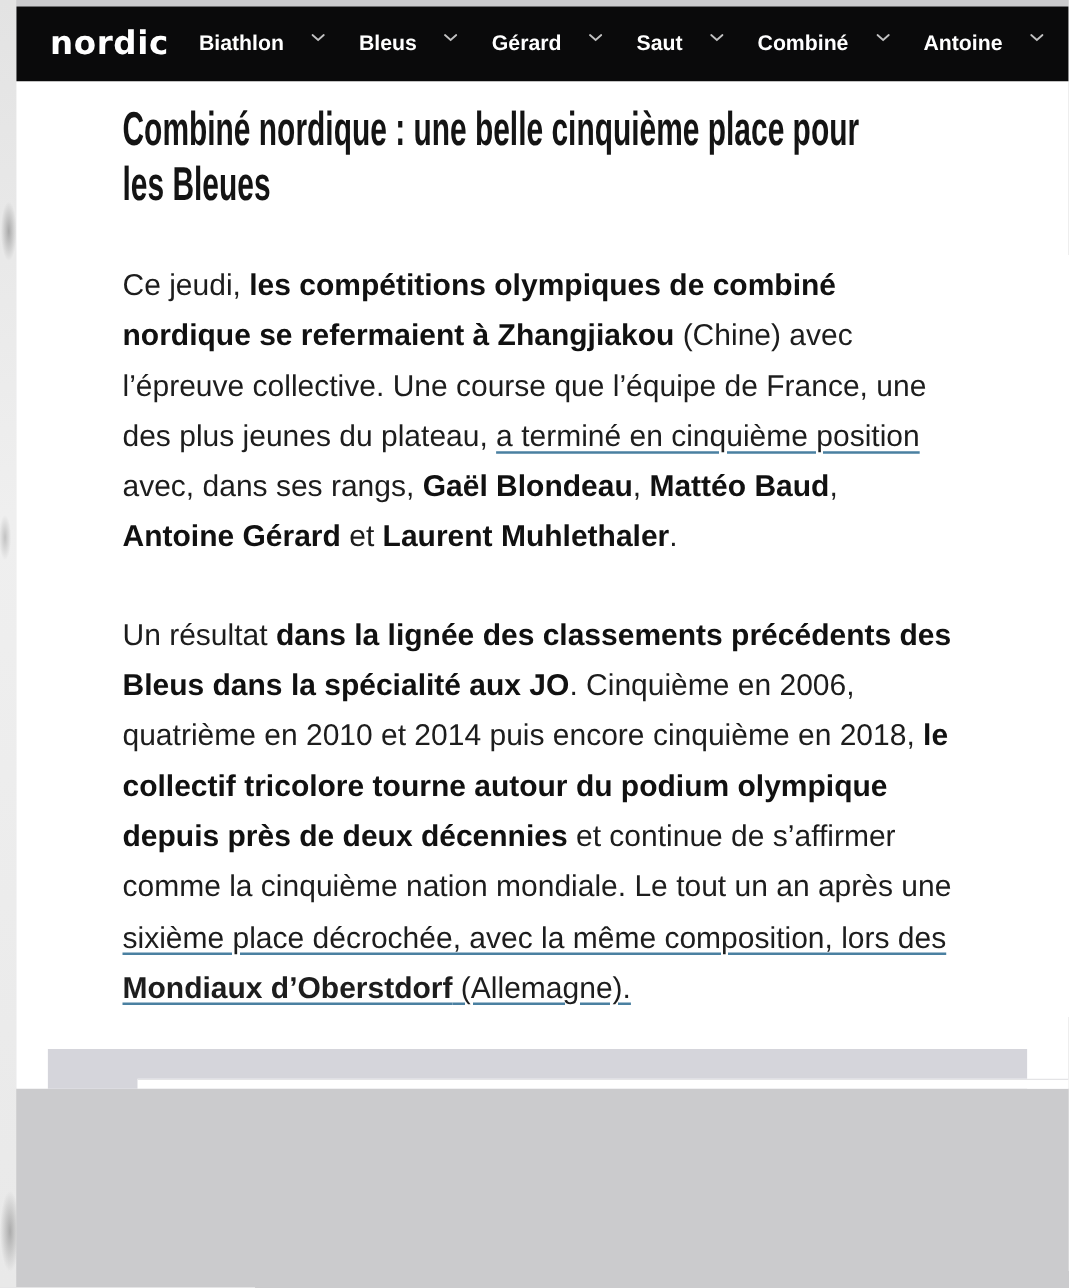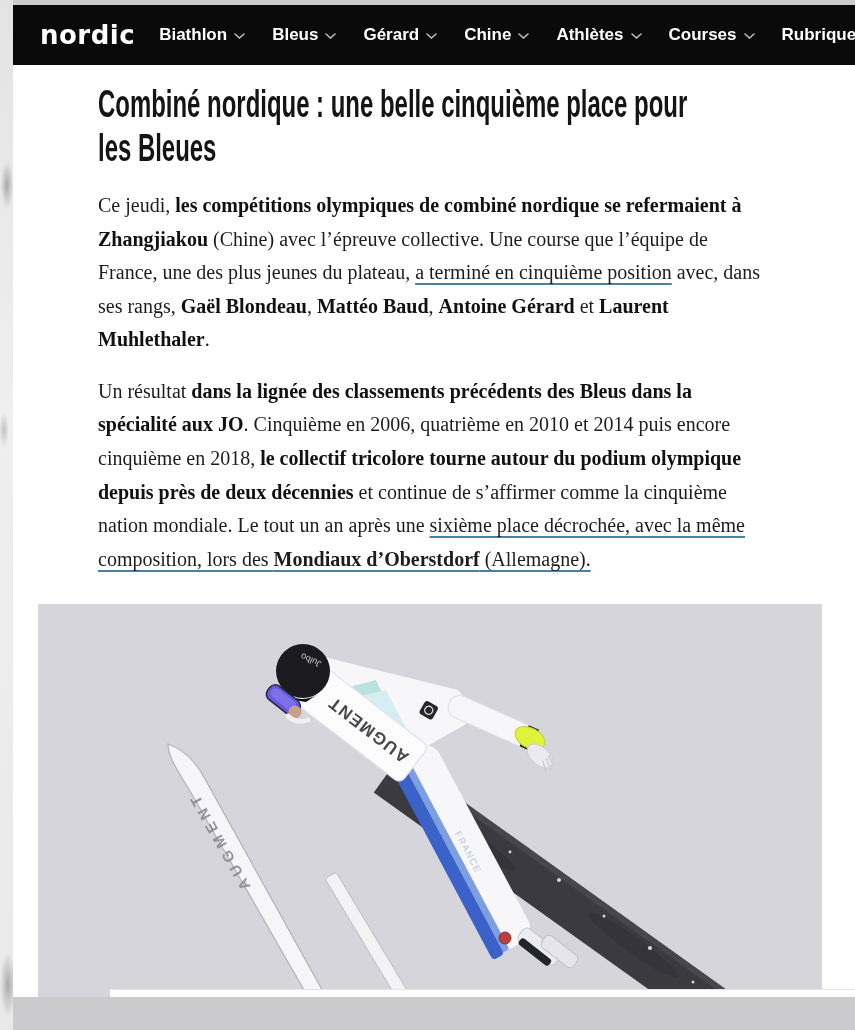--- a/index.html
+++ b/index.html
@@ -12,51 +12,51 @@
   
   .bg-left {
     position:absolute; left:0; top:0; width:13px; height:1030px;
     background:
       radial-gradient(ellipse 9px 34px at 7px 185px, #a9a9a9 0%, rgba(170,170,170,0) 70%),
       radial-gradient(ellipse 7px 26px at 4px 430px, #c2c2c2 0%, rgba(190,190,190,0) 70%),
       radial-gradient(ellipse 11px 45px at 8px 985px, #ababab 0%, rgba(170,170,170,0) 72%),
       linear-gradient(#e3e3e3, #efefef 40%, #e9e9e9);
   }
   .page {
-    position:absolute; left:13px; top:5px; width:842px; height:992px;
+    position:absolute; left:13px; top:5px; width:842px; height:866px;
     background:#ffffff; overflow:hidden;
   }
   
   .nav {
     height:60px; background:#0a0a0b; display:flex; align-items:center;
     padding-left:27px; overflow:hidden; white-space:nowrap;
   }
   .logo {
     color:#fff; font-family:"DejaVu Sans", sans-serif; font-weight:800;
     font-size:26px; letter-spacing:.5px; margin-right:24px; cursor:pointer;
   }
   .menu { display:flex; gap:27px; align-items:center; }
   .menu-item {
     color:#fff; font-size:17px; font-weight:600; text-decoration:none;
-    display:flex; align-items:center; gap:7px; cursor:pointer; flex:none;
+    display:flex; gap:22px; cursor:pointer; flex:none;
   }
   .chev { opacity:.75; margin-top:2px; }
   
   .content { padding:0 93px 0 85px; }
   h1.title {
     margin-top:17px; color:#141414;
     font-family:"Liberation Sans", sans-serif; font-weight:900;
     font-size:38px; line-height:1.17;
     transform:scaleX(.63); transform-origin:left top;
     letter-spacing:0;
   }
   h1.title span { white-space:nowrap; display:block; }
   p.para {
-    font-family:Liberation Serif, serif; color:#1d1d1d;
-    font-size:20px; line-height:1.68; margin-top:18px; max-width:664px;
+    font-family:Liberation Sans, sans-serif; color:#1d1d1d;
+    font-size:24px; line-height:1.68; margin-top:38px; max-width:664px;
   }
   p.para .b { font-weight:700; color:#111; }
   p.para a.lnk {
     color:inherit; cursor:pointer;
     text-decoration:underline; text-decoration-color:#4a80a1;
     text-decoration-thickness:1.5px; text-underline-offset:4px;
   }
   
   figure.photo {
     margin:28px 0 0 -60px; width:784px; height:497px;
@@ -90,33 +90,33 @@
             <path d="M1 1l4.5 4L10 1" fill="none" stroke="#fff" stroke-width="1.5" stroke-linecap="round"></path>
           </svg>
       </a>
       <a class="menu-item">
         <span>Gérard</span>
         <svg class="chev" width="11" height="7" viewBox="0 0 11 7">
             <path d="M1 1l4.5 4L10 1" fill="none" stroke="#fff" stroke-width="1.5" stroke-linecap="round"></path>
           </svg>
       </a>
       <a class="menu-item">
-        <span>Chine</span>
-        <svg class="chev" width="11" height="7" viewBox="0 0 11 7">
-            <path d="M1 1l4.5 4L10 1" fill="none" stroke="#fff" stroke-width="1.5" stroke-linecap="round"></path>
-          </svg>
-      </a>
-      <a class="menu-item">
-        <span>Athlètes</span>
-        <svg class="chev" width="11" height="7" viewBox="0 0 11 7">
-            <path d="M1 1l4.5 4L10 1" fill="none" stroke="#fff" stroke-width="1.5" stroke-linecap="round"></path>
-          </svg>
-      </a>
-      <a class="menu-item">
-        <span>Courses</span>
+        <span>Saut</span>
+        <svg class="chev" width="11" height="7" viewBox="0 0 11 7">
+            <path d="M1 1l4.5 4L10 1" fill="none" stroke="#fff" stroke-width="1.5" stroke-linecap="round"></path>
+          </svg>
+      </a>
+      <a class="menu-item">
+        <span>Combiné</span>
+        <svg class="chev" width="11" height="7" viewBox="0 0 11 7">
+            <path d="M1 1l4.5 4L10 1" fill="none" stroke="#fff" stroke-width="1.5" stroke-linecap="round"></path>
+          </svg>
+      </a>
+      <a class="menu-item">
+        <span>Antoine</span>
         <svg class="chev" width="11" height="7" viewBox="0 0 11 7">
             <path d="M1 1l4.5 4L10 1" fill="none" stroke="#fff" stroke-width="1.5" stroke-linecap="round"></path>
           </svg>
       </a>
       <a class="menu-item">
         <span>Rubriques</span>
 
       </a>
 
     </div>

